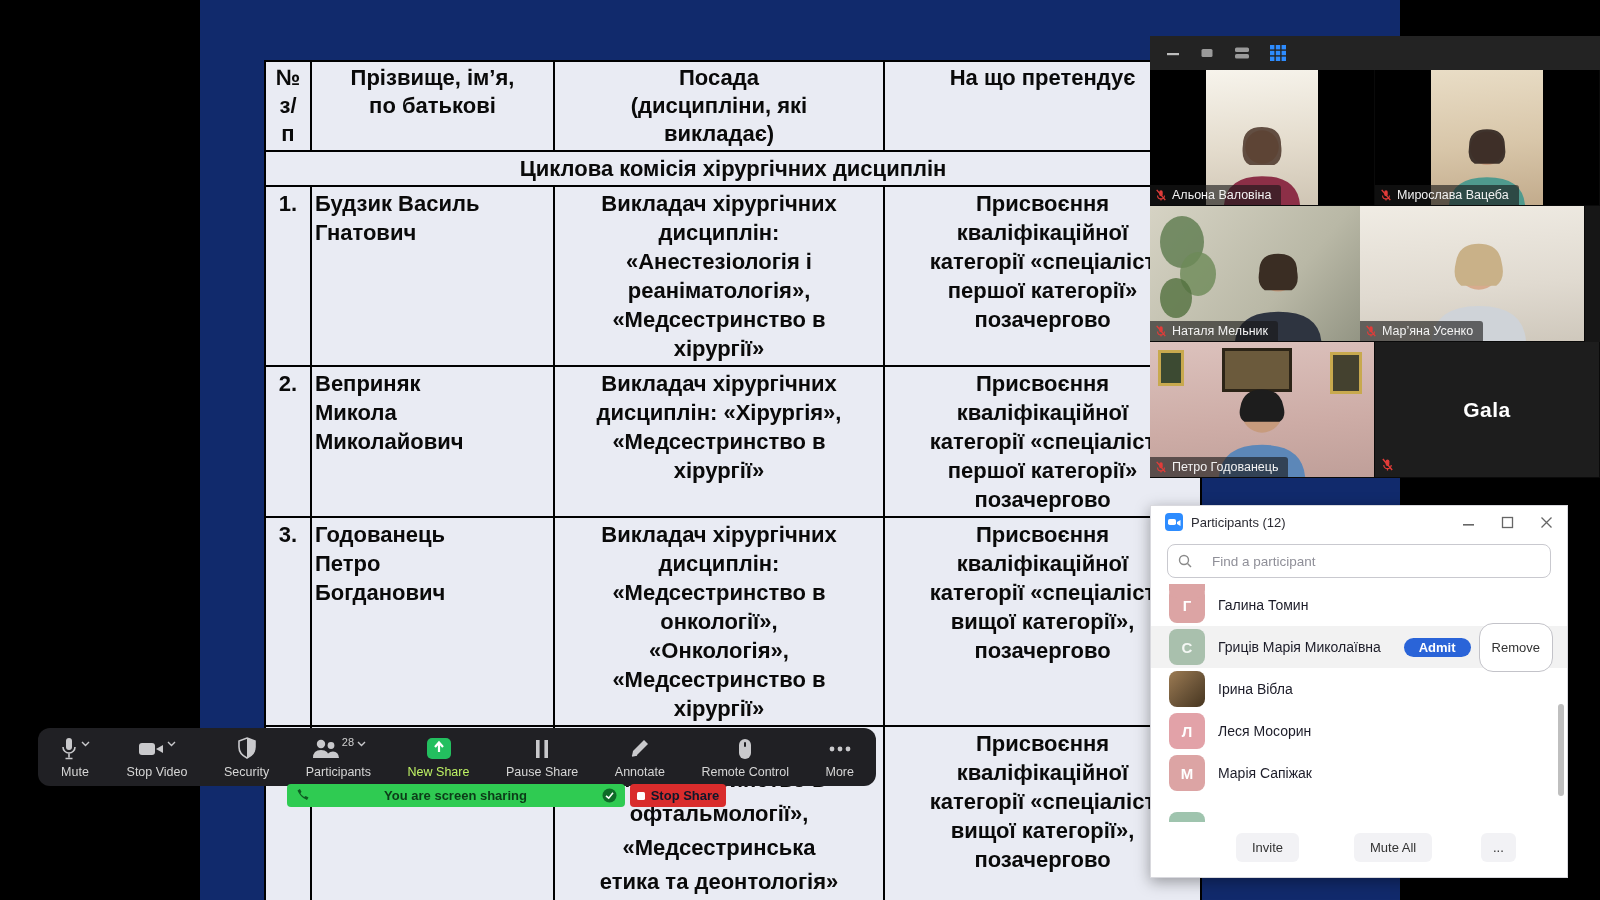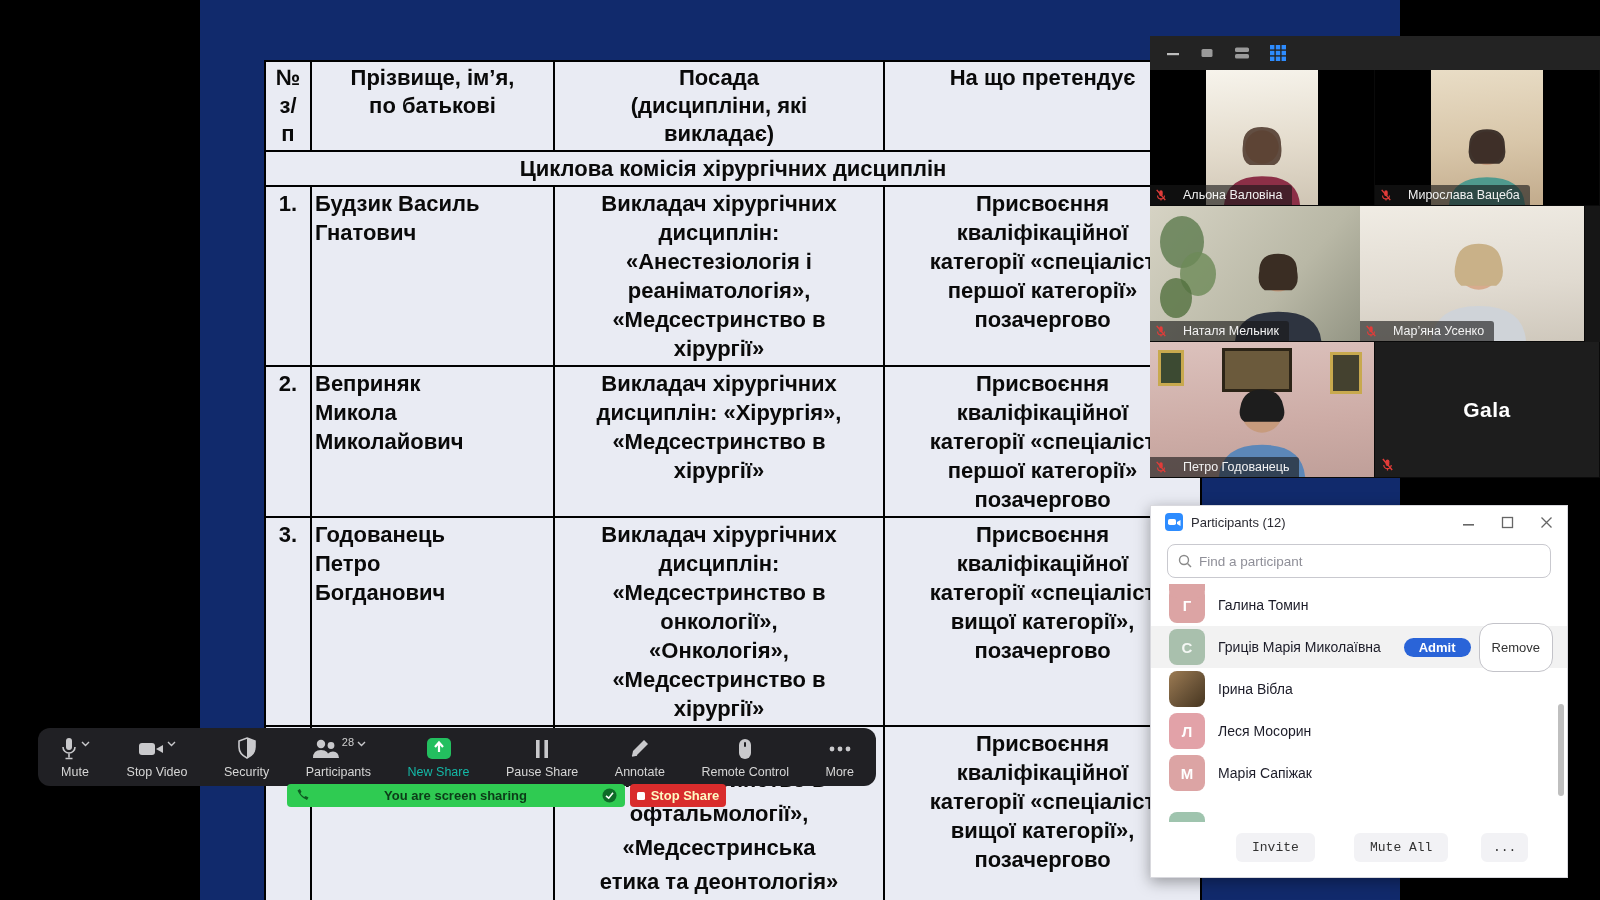--- a/index.html
+++ b/index.html
@@ -17,74 +17,74 @@
   td.c-claim { width:317px; text-align:center; }
   tr.hdr td { text-align:center; line-height:28px; }
   td.section { color:#e80000; text-align:center; line-height:22px; padding:1px 0; }
   .lh34 { line-height:34px !important; }
 
   
   .toolbar { position:absolute; left:38px; top:728px; width:838px; height:58px; background:#202024; border-radius:12px; z-index:10; display:flex; align-items:center; justify-content:space-between; padding:0 22px; }
   .tb-item { display:flex; flex-direction:column; align-items:center; gap:3px; cursor:default; }
   .tb-iconrow { display:flex; align-items:flex-start; gap:3px; height:26px; align-items:center; }
   .tb-label { font-size:12.5px; color:#d6d6d6; white-space:nowrap; }
-  .tb-label.green { color:#14b8a6; }
+  .tb-label.green { color:#bef264; }
   .tb-badge { font-size:11px; color:#cfcfcf; position:relative; top:-7px; }
 
   
   .share-bar { position:absolute; left:287px; top:784px; width:338px; height:23px; background:#2fcb52; border-radius:4px; z-index:11; display:flex; align-items:center; padding:0 8px; }
   .share-bar .msg { flex:1; text-align:center; font-size:13px; font-weight:bold; color:#0c3b18; }
   .stop-share { position:absolute; left:630px; top:784px; width:96px; height:23px; background:#d92c2c; border-radius:4px; z-index:11; display:flex; align-items:center; justify-content:center; gap:6px; }
   .stop-share .sq { width:8px; height:8px; background:#fff; border-radius:1.5px; }
-  .stop-share .txt { color:#fef9c3; font-size:13px; font-weight:bold; }
+  .stop-share .txt { color:#0f172a; font-size:13px; font-weight:bold; }
 
   
   .video-win { position:absolute; left:1150px; top:36px; width:450px; height:442px; background:#161616; z-index:5; }
   .vw-titlebar { height:34px; background:#232323; display:flex; align-items:center; gap:20px; padding-left:16px; }
   .vw-grid { position:relative; width:450px; height:408px; }
   .tile { position:absolute; width:225px; height:136px; background:#000; overflow:hidden; border-right:1px solid #0a0a0a; border-bottom:1px solid #0a0a0a; }
   .tile .pillar { position:absolute; top:0; bottom:0; left:50%; transform:translateX(-50%); width:112px; }
   .vid-alona { background:linear-gradient(175deg,#f7f4ec 0%,#e4dccd 55%,#cfc5b4 100%); }
   .vid-myro { background:linear-gradient(175deg,#e9ddc6 0%,#d8c6a9 55%,#c2ab8c 100%); }
   .vid-nat { background:linear-gradient(130deg,#d6d3c4 0%,#b9b8a6 60%,#8f9180 100%); }
   .vid-mar { background:linear-gradient(175deg,#f0ece4 0%,#e0dad0 60%,#cfc8bc 100%); }
   .vid-pet { background:linear-gradient(175deg,#dcc2bd 0%,#cdaca6 60%,#bf9f99 100%); }
   .vid-full { position:absolute; inset:0; }
   .tile-gala { background:#1d1d1d; display:flex; align-items:center; justify-content:center; }
   .gala-name { color:#fff; font-weight:bold; font-size:21px; letter-spacing:.5px; }
-  .name-tag { position:absolute; left:0; bottom:0; display:flex; align-items:center; gap:16px; background:rgba(25,25,25,.62); padding:3px 10px 3px 5px; border-top-right-radius:3px; }
+  .name-tag { position:absolute; left:0; bottom:0; display:flex; align-items:center; gap:5px; background:rgba(25,25,25,.62); padding:3px 10px 3px 5px; border-top-right-radius:3px; }
   .name-tag span { color:#f2f2f2; font-size:12.5px; }
   .mic-only { position:absolute; left:6px; bottom:6px; }
   .sil { position:absolute; bottom:0; left:0; width:100%; height:78%; }
 
   
   .pp { position:absolute; left:1150px; top:505px; width:418px; height:373px; background:#fff; z-index:12; border:1px solid #d9d9de; box-shadow:0 4px 14px rgba(0,0,0,.35); }
   .pp-header { height:32px; display:flex; align-items:center; padding:0 14px; }
   .pp-title { font-size:13px; color:#2b2b33; margin-left:8px; flex:1; }
   .pp-winbtns { display:flex; align-items:center; gap:26px; }
-  .pp-search-wrap { margin:6px 16px 0; height:34px; border:1px solid #c9c9cf; border-radius:8px; display:flex; align-items:center; padding:0 10px; gap:7px; }
+  .pp-search-wrap { margin:6px 16px 0; height:34px; border:1px solid #c9c9cf; border-radius:8px; display:flex; align-items:center; padding:0 10px; gap:20px; }
   .pp-search-wrap input { border:none; outline:none; flex:1; font-size:13.5px; color:#333; font-family:"Liberation Sans",sans-serif; background:transparent; }
   .pp-search-wrap input::placeholder { color:#8f8f98; }
   .pp-list { position:relative; margin-top:6px; height:238px; overflow:hidden; }
   .pp-row { height:42px; display:flex; align-items:center; padding:0 14px 0 18px; }
   .pp-row.hl { background:#f2f2f2; }
   .avatar { width:36px; height:36px; border-radius:8px; flex:none; display:flex; align-items:center; justify-content:center; color:#fff; font-size:15px; font-weight:bold; }
   .av-pink { background:#dca4a4; }
   .av-pink2 { background:#e2a2a8; }
   .av-sage { background:#a9c0ad; color:#f4f7f4; }
   .av-photo { background:linear-gradient(135deg,#9c7b53 0%,#6b5438 55%,#46351f 100%); }
   .av-green { background:#9fc4ae; }
   .pp-name { font-size:14px; color:#1c1c28; margin-left:13px; flex:1; white-space:nowrap; }
   .btn-admit { background:#2a64d8; color:#fff; font-size:13px; font-weight:bold; border:none; border-radius:14px; padding:2px 15px; margin-right:8px; }
   .btn-remove { background:#fff; color:#333; font-size:13px; border:1px solid #c3c3c9; border-radius:14px; padding:16px 12px; }
   .pp-scrollbar { position:absolute; right:3px; top:120px; width:6px; height:92px; background:#bfbfbf; border-radius:3px; }
   .pp-partial-top { position:absolute; left:18px; top:-22px; }
   .pp-partial-bottom { position:absolute; left:18px; bottom:-26px; }
   .pp-footer { position:absolute; left:0; right:0; bottom:12px; height:32px; }
-  .pp-fbtn { position:absolute; background:#f2f2f5; border:none; border-radius:6px; font-size:13px; color:#333; padding:7px 16px; font-family:Liberation Mono, monospace; }
+  .pp-fbtn { position:absolute; background:#f2f2f5; border:none; border-radius:6px; font-size:13px; color:#333; padding:7px 16px; font-family:Liberation Sans, sans-serif; }
 
   svg { display:block; }
 </style>
 </head>
 <body>
 
 <div id="stage">
 
   <div class="slide"></div>
 

